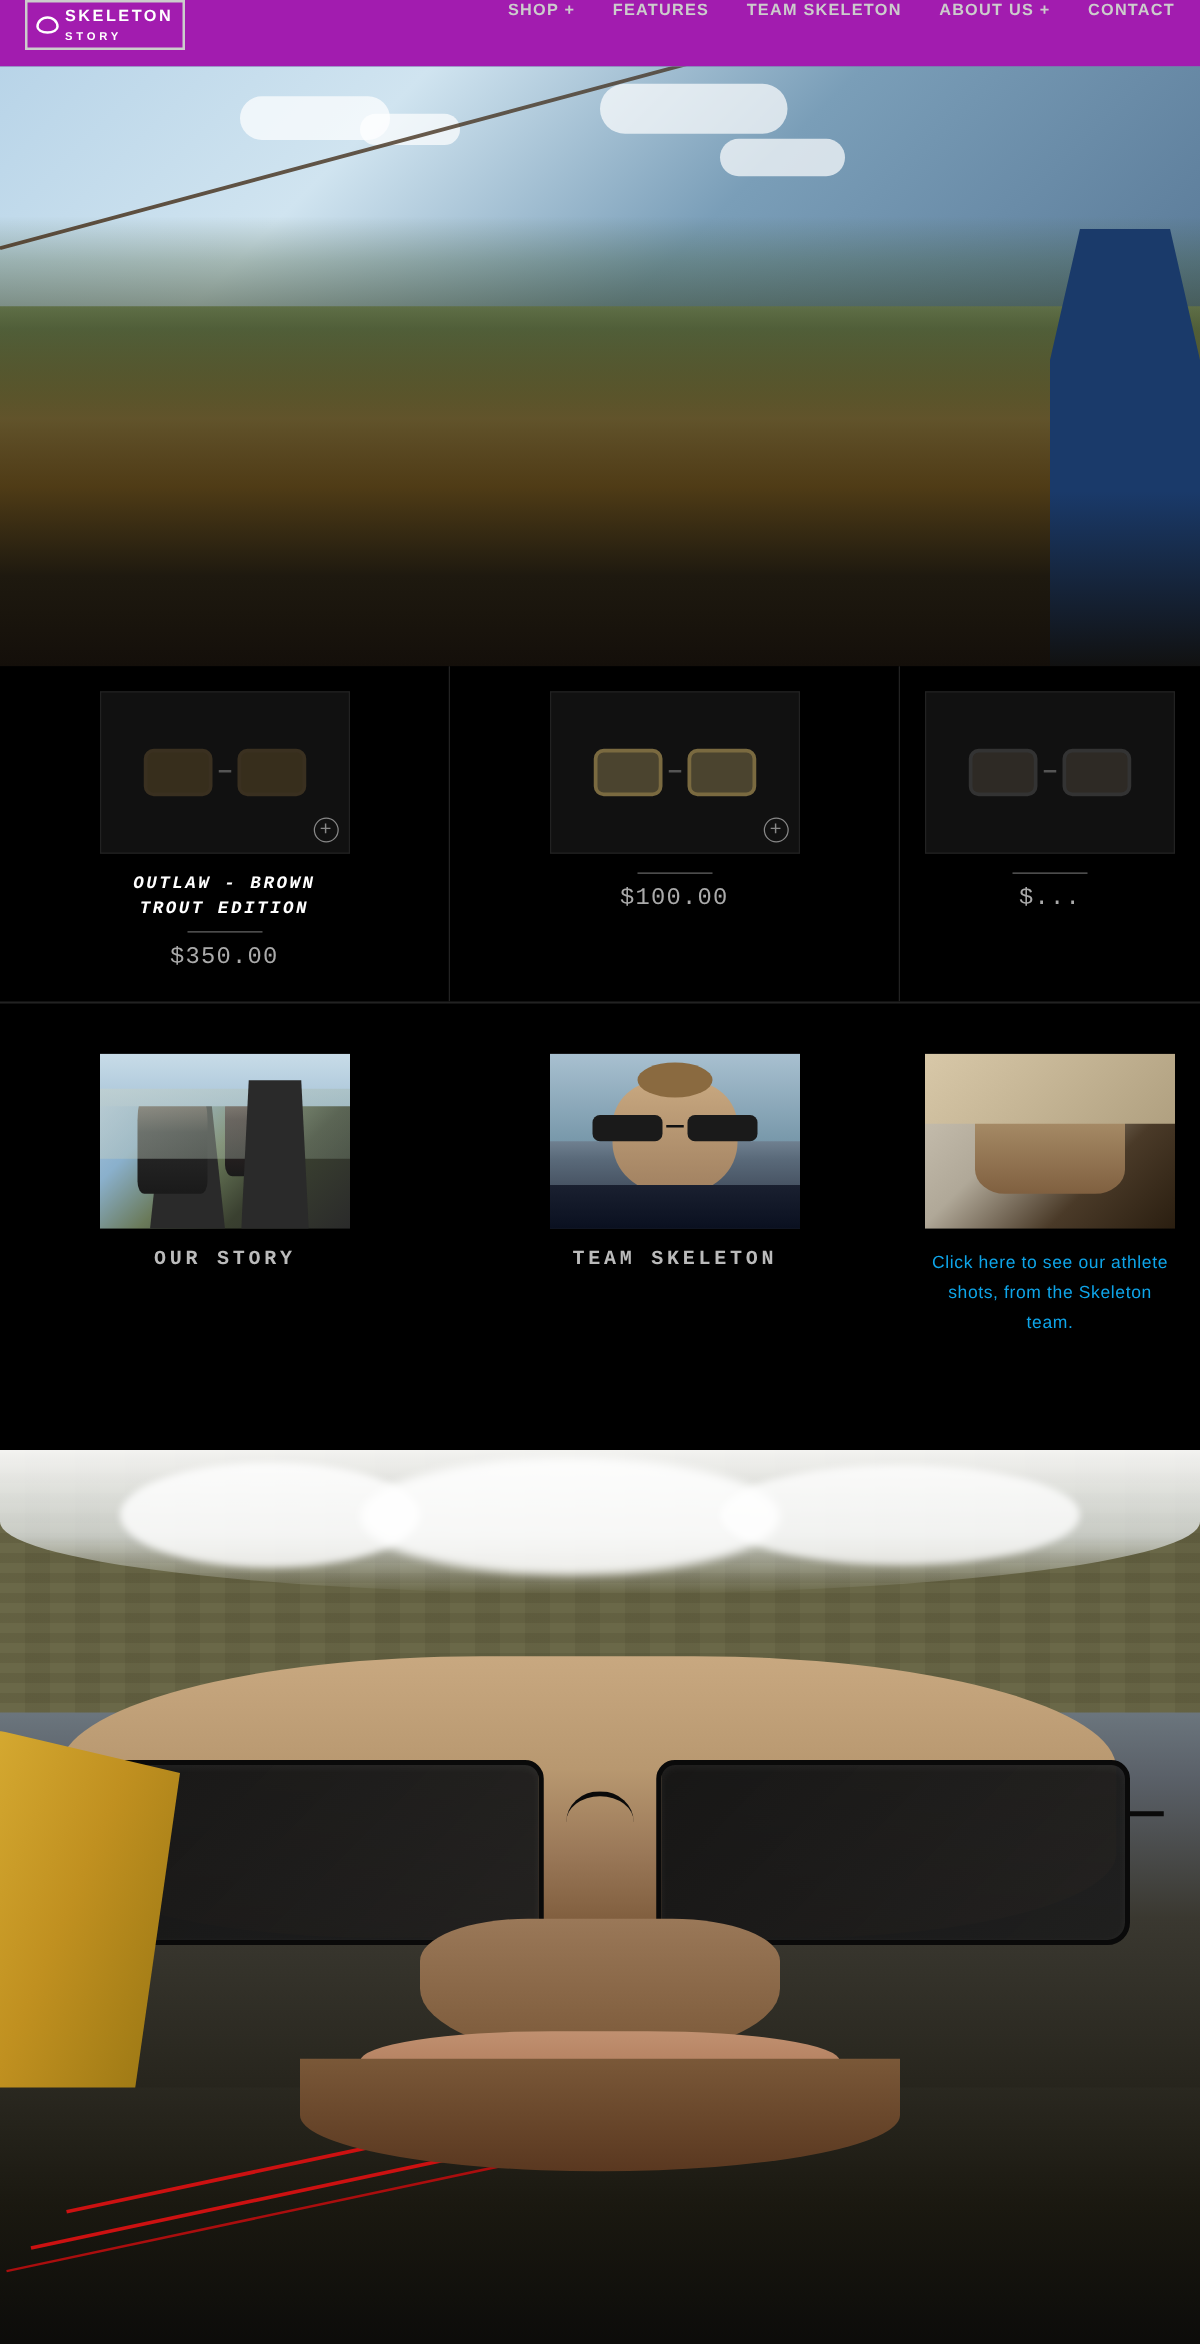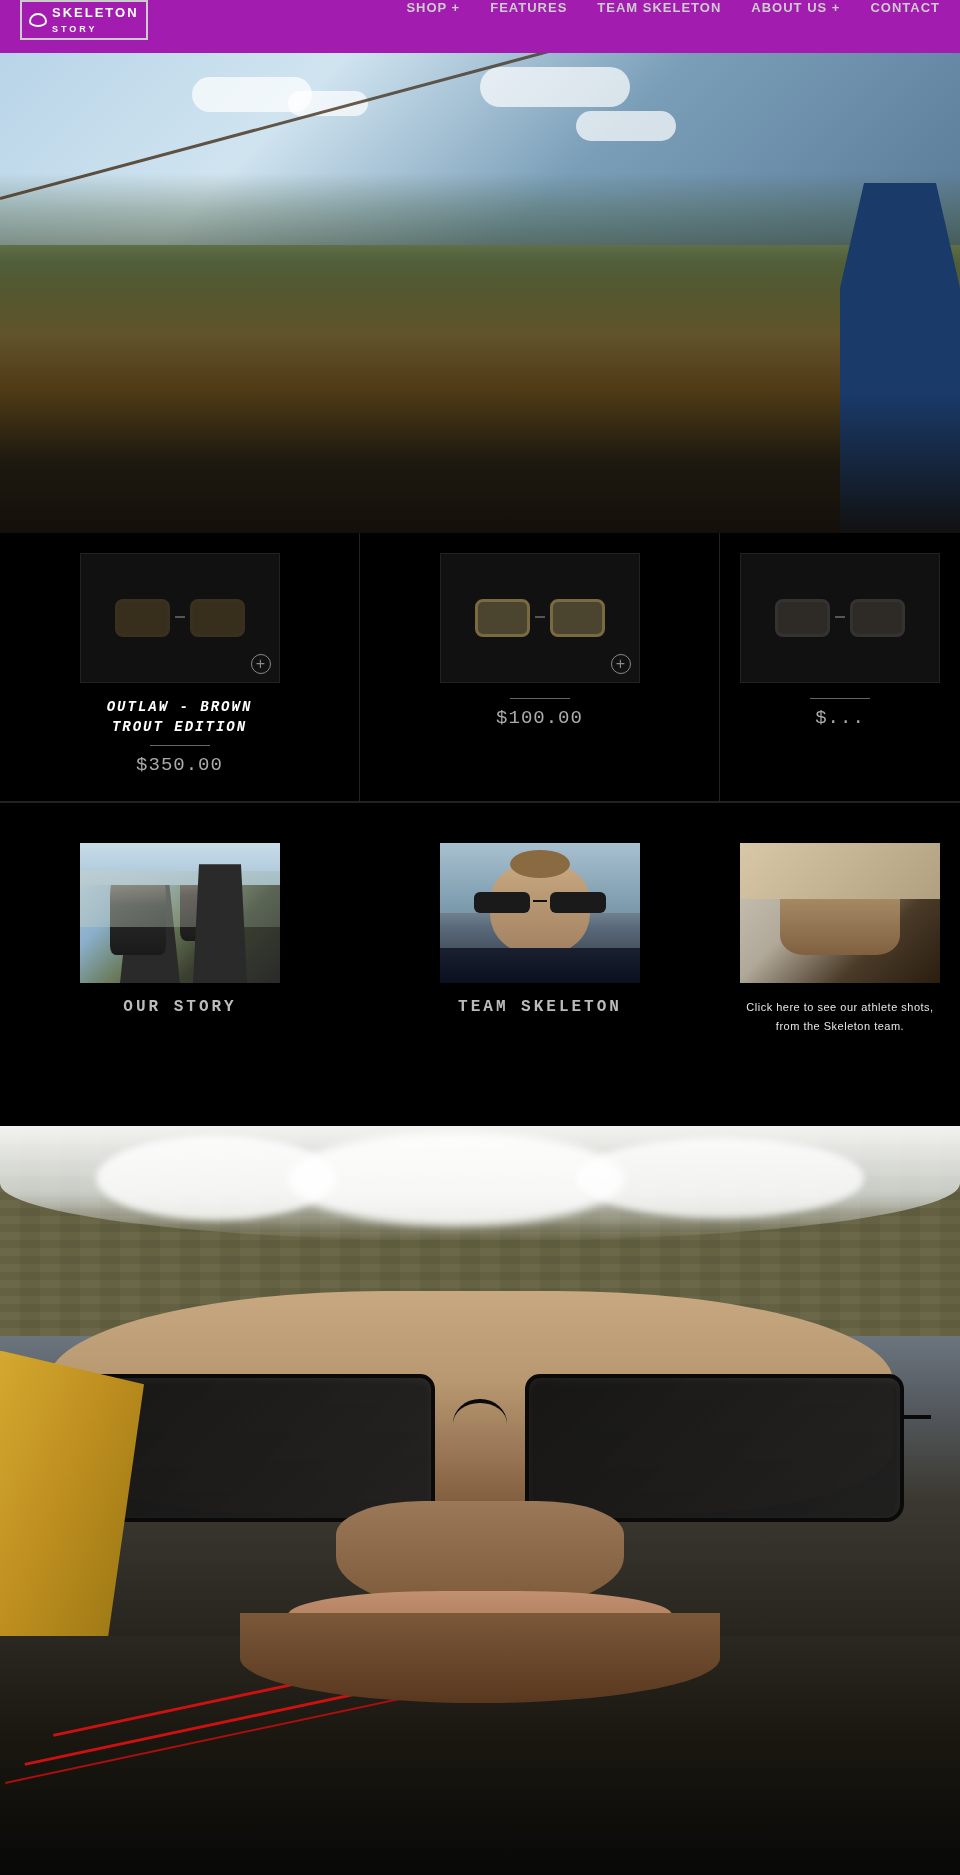--- a/index.html
+++ b/index.html
@@ -273,22 +273,22 @@
     .section-title {
       color: #bbb;
       font-size: 16px;
       font-weight: bold;
       letter-spacing: 3px;
       text-transform: uppercase;
       margin-bottom: 15px;
       font-family: 'Courier New', monospace;
     }
     .section-desc {
-      color: #e5e5e5;
-      font-size: 11px;
+      color: #0ea5e9;
+      font-size: 14px;
       line-height: 1.7;
       letter-spacing: 0.5px;
     }
     .team-card-partial {
       flex: 0 0 240px;
       overflow: hidden;
     }
 
     
     .bottom-spacer {

